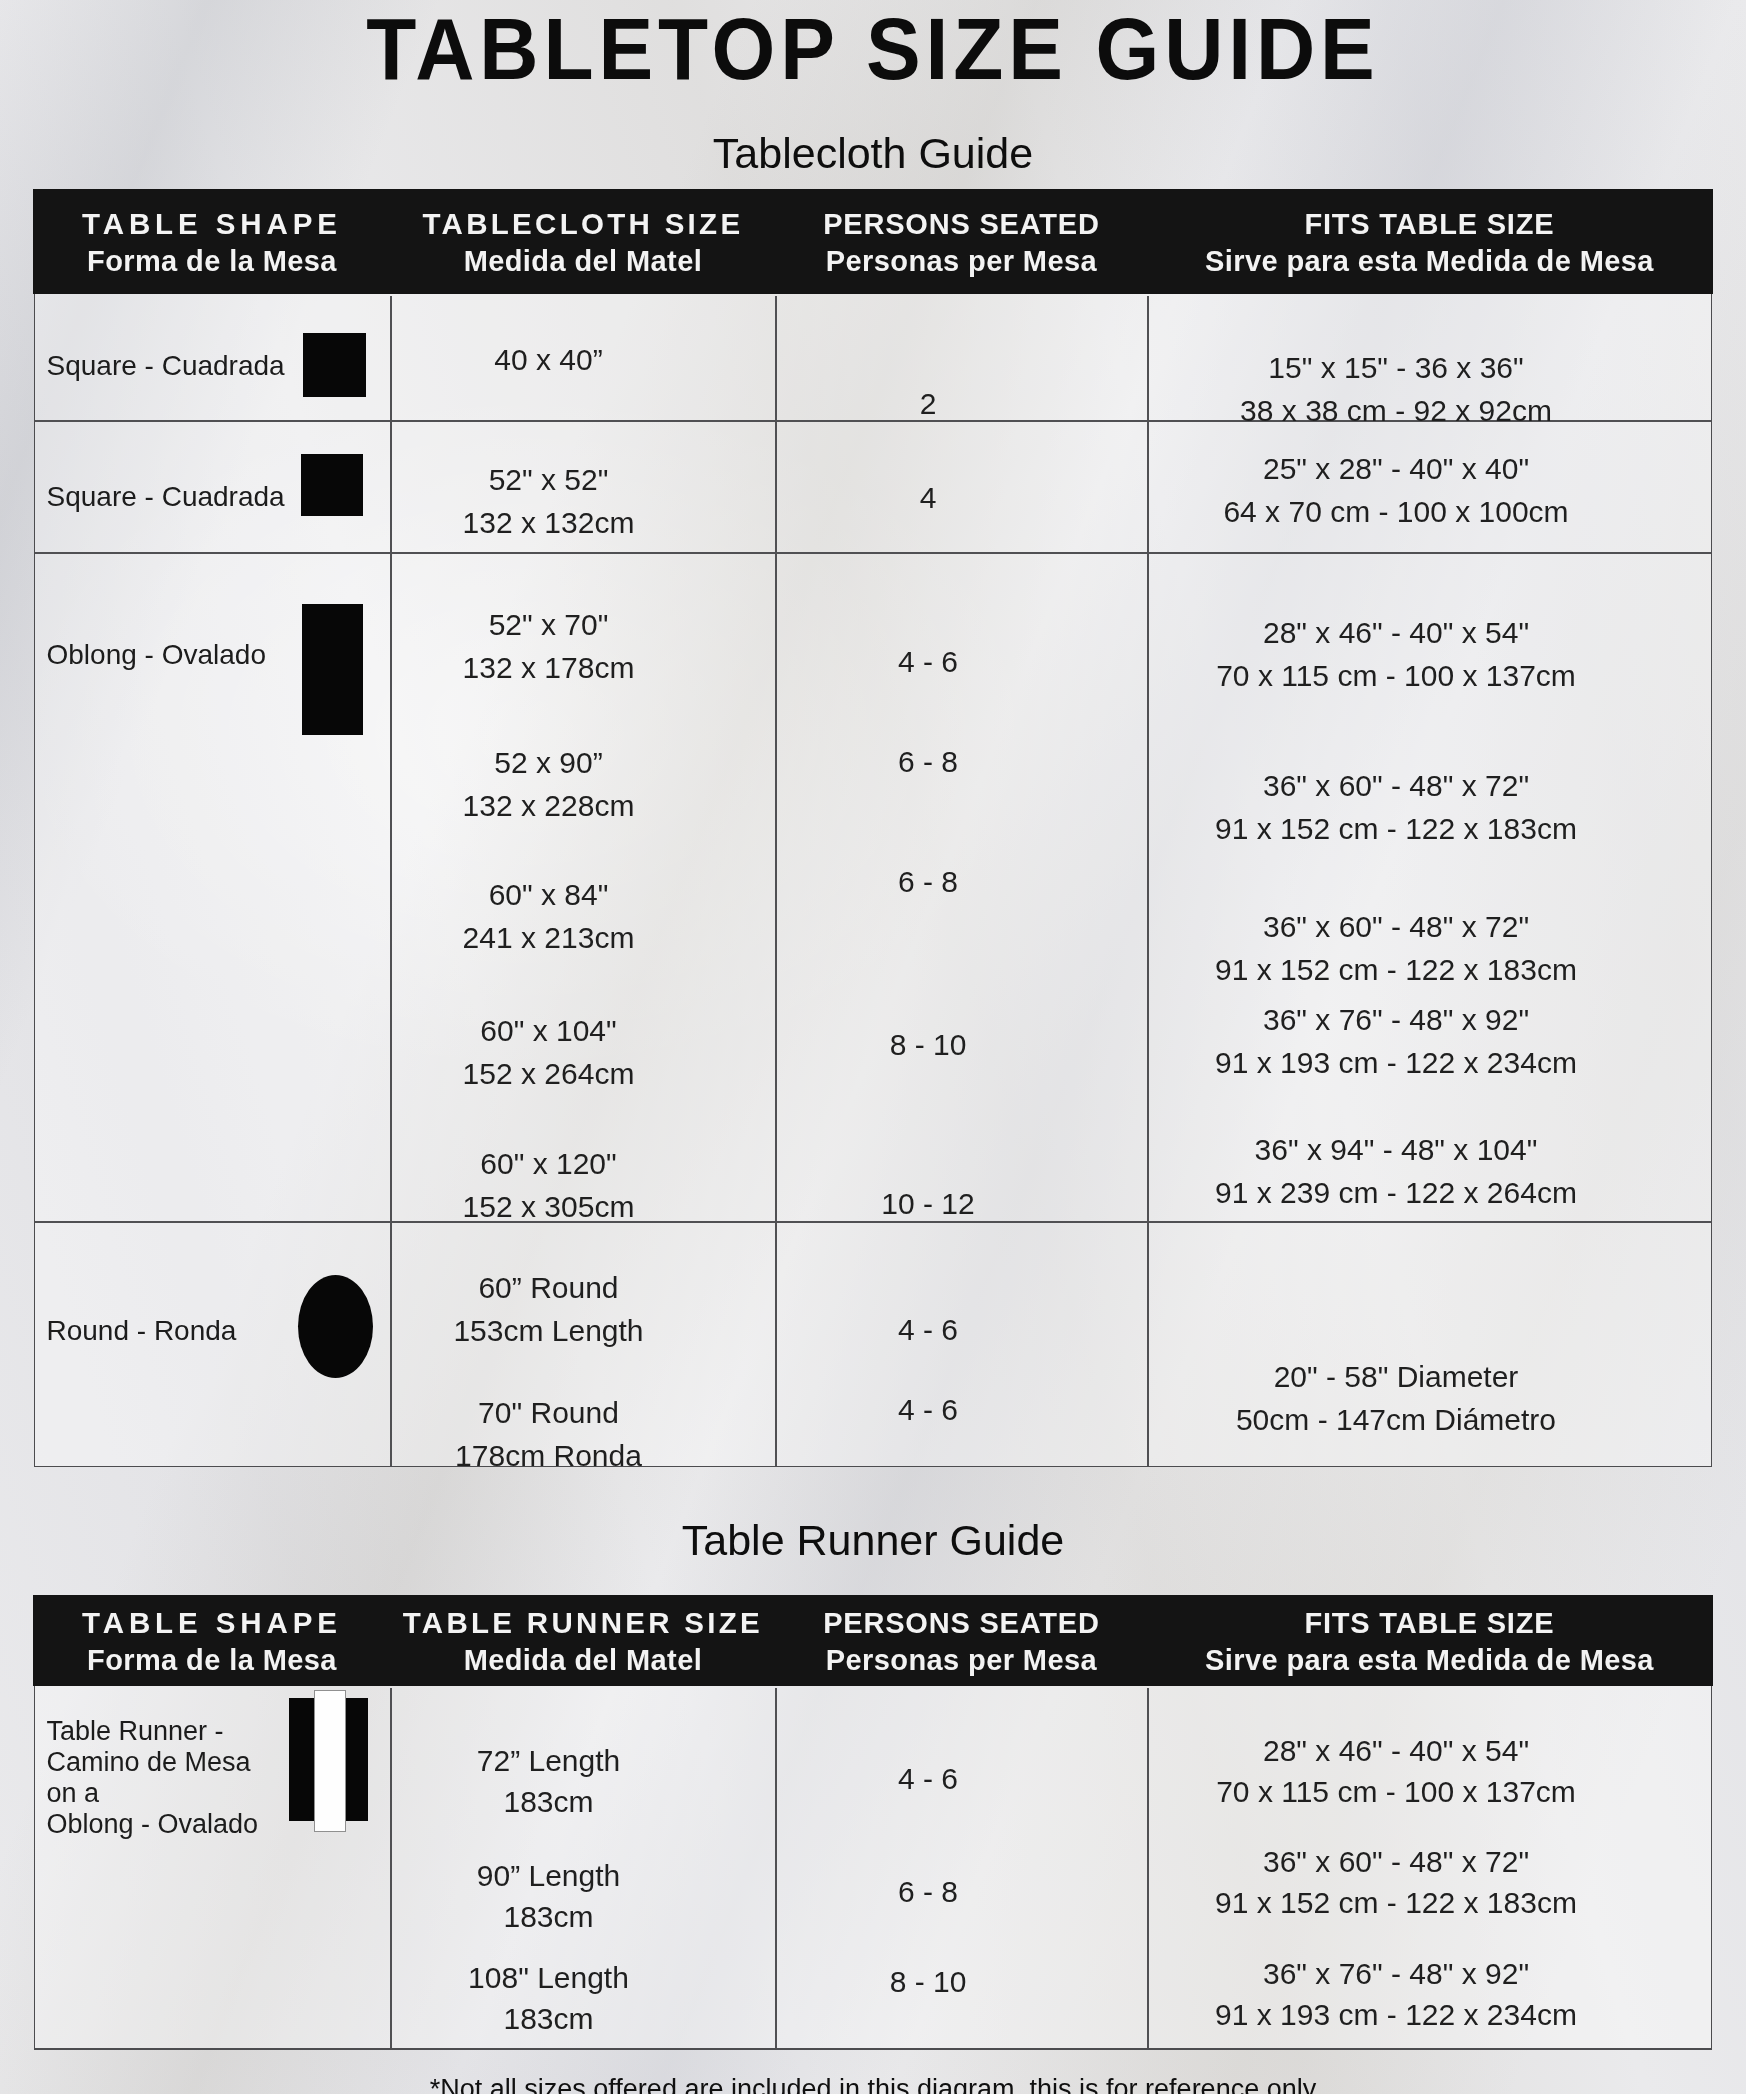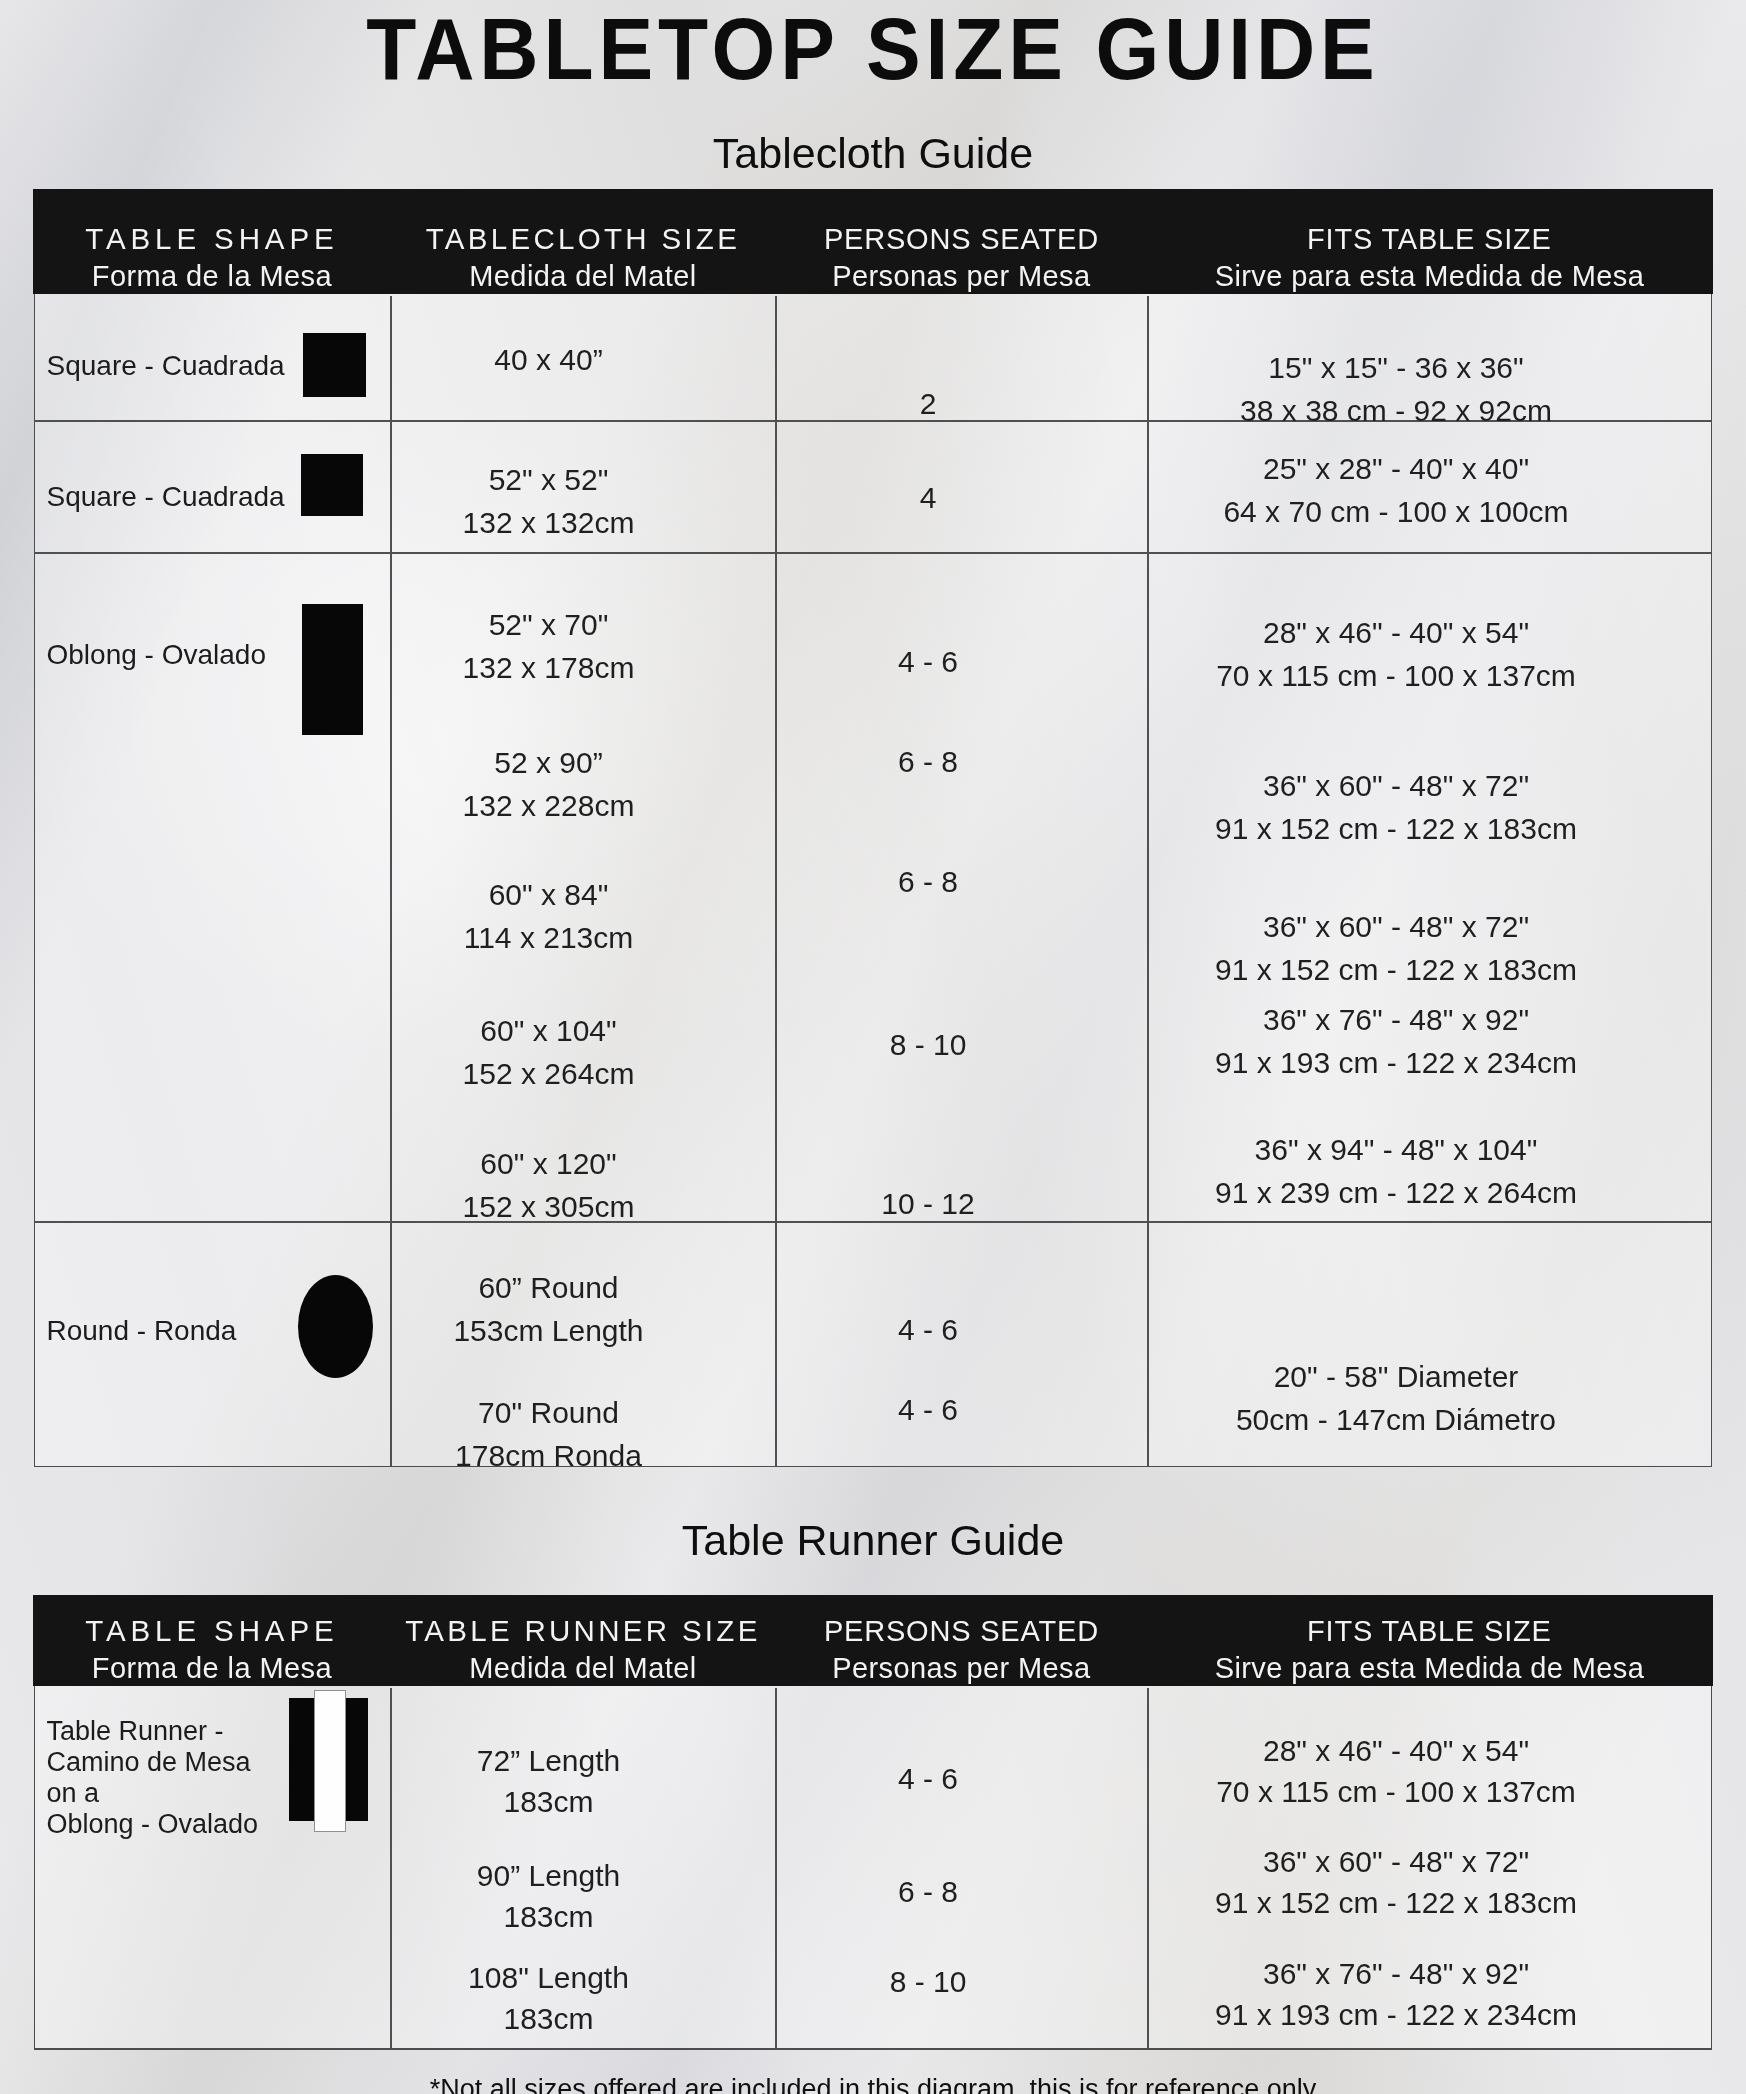--- a/index.html
+++ b/index.html
@@ -22,21 +22,21 @@
     font-size:43px;color:#0e0e0e;white-space:nowrap;
   }
   .guide-table{
     position:absolute;left:34px;width:1678px;
     background:rgba(252,252,253,0.38);
     border:1.6px solid #4c4c4f;box-sizing:border-box;
   }
   .thead{
     position:absolute;left:-1.6px;right:-1.6px;top:-1.6px;
     background:#141414;color:#f3f3f3;
-    display:flex;align-items:flex-end;
+    display:flex;align-items:center;font-weight:bold;
   }
   .hcell{display:flex;flex-direction:column;justify-content:center;align-items:center;text-align:center;}
   .hl1{font-size:29.5px;line-height:38px;}
   .hl2{font-size:29px;line-height:36px;letter-spacing:0.4px;}
   .vline{position:absolute;width:1.6px;background:#505053;}
   .hline{position:absolute;left:0;right:0;height:1.6px;background:#505053;}
   .shape-label{position:absolute;left:11.5px;font-size:28px;line-height:31px;color:#1c1c1c;white-space:nowrap;}
   .cell2{position:absolute;left:321px;width:385px;text-align:center;font-size:30px;line-height:43px;color:#1f1f1f;}
   .cell3{position:absolute;left:707px;width:372px;text-align:center;font-size:30px;line-height:36px;color:#1f1f1f;}
   .cell4{position:absolute;left:1079px;width:564px;text-align:center;font-size:30px;line-height:43px;color:#1f1f1f;}
@@ -129,21 +129,21 @@
       <div>132 x 228cm</div>
     </div>
     <div class="cell3" style="top:553px;">6 - 8</div>
     <div class="cell4" style="top:573px;">
       <div>36" x 60" - 48" x 72"</div>
       <div>91 x 152 cm - 122 x 183cm</div>
     </div>
 
     <div class="cell2" style="top:682px;">
       <div>60" x 84"</div>
-      <div>114 x 213cm</div>
+      <div>241 x 213cm</div>
     </div>
     <div class="cell3" style="top:673px;">6 - 8</div>
     <div class="cell4" style="top:714px;">
       <div>36" x 60" - 48" x 72"</div>
       <div>91 x 152 cm - 122 x 183cm</div>
     </div>
 
     <div class="cell2" style="top:818px;">
       <div>60" x 104"</div>
       <div>152 x 264cm</div>

